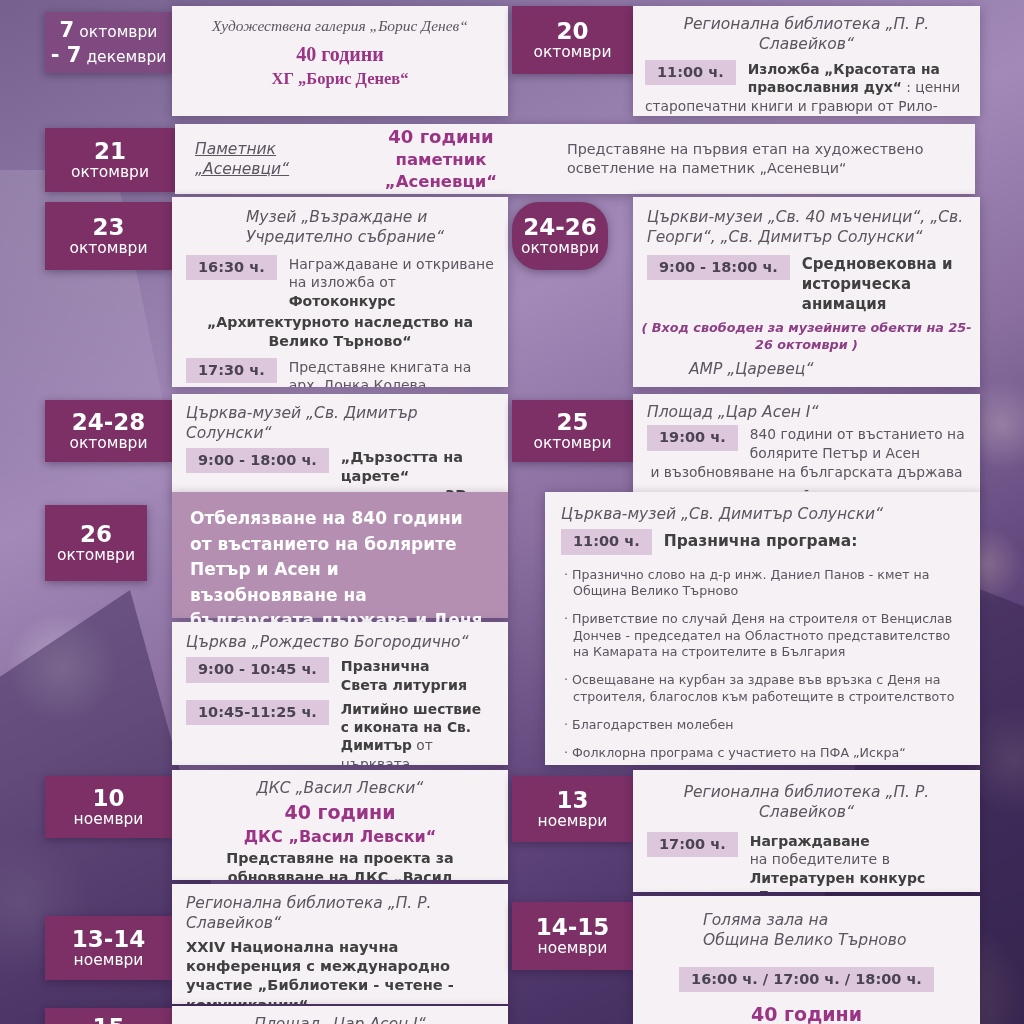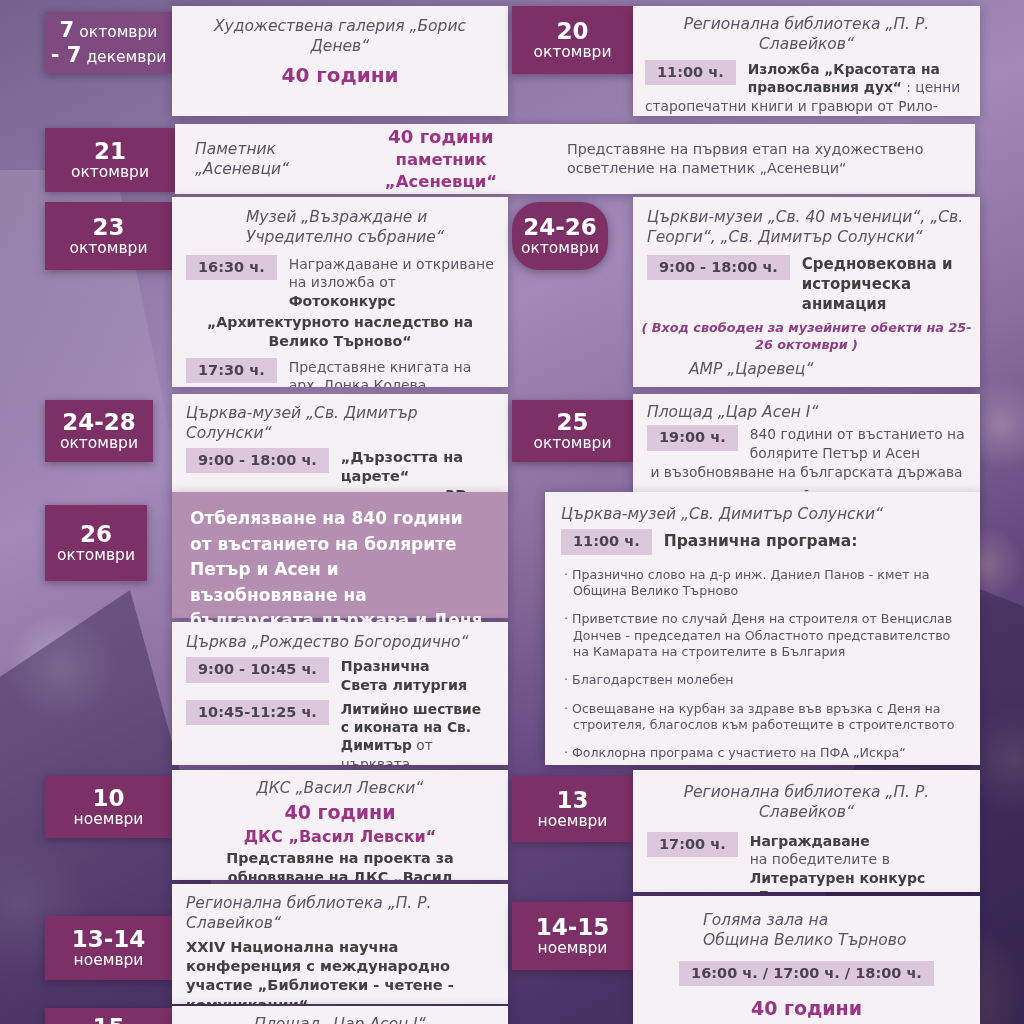--- a/index.html
+++ b/index.html
@@ -50,23 +50,24 @@
 <div id="poster">
 
   <div class="beam" style="left:0;top:170px;width:210px;height:460px;background:linear-gradient(200deg,rgba(255,255,255,.16),rgba(255,255,255,0) 70%);clip-path:polygon(0 0,55% 0,100% 100%,0 100%);"></div>
   <div class="beam" style="left:0;top:590px;width:250px;height:434px;background:rgba(52,32,78,.45);clip-path:polygon(0 20%,52% 0,100% 100%,0 100%);"></div>
   <div class="beam" style="right:0;top:560px;width:230px;height:464px;background:rgba(48,30,72,.42);clip-path:polygon(48% 0,100% 10%,100% 100%,0 100%);"></div>
 
   <div class="datebox range" style="left:45px;top:12px;width:127px;height:61px;background:#7e4a7f;">
     <div><span class="num">7</span> <span class="mon">октомври</span></div>
     <div><span class="num">- 7</span> <span class="mon">декември</span></div>
   </div>
-  <div class="panel ctr" style="left:172px;top:6px;width:336px;height:110px;padding:10px 14px;box-sizing:border-box;">
+  <div class="panel ctr" style="left:172px;top:6px;width:336px;height:110px;padding:10px 14px;box-sizing:border-box;font-family:Liberation Serif, serif;">
     <div class="venue">Художествена галерия „Борис Денев“</div>
     <div class="purple" style="font-size:20px;margin-top:5px;">40 години</div>
+    <div class="purple" style="font-size:16.5px;">ХГ „Борис Денев“</div>
 
   </div>
 
   <div class="datebox" style="left:512px;top:6px;width:121px;height:68px;">
     <div class="num">20</div>
     <div class="mon">октомври</div>
   </div>
   <div class="panel" style="left:633px;top:6px;width:347px;height:110px;padding:8px 12px;box-sizing:border-box;">
     <div class="venue ctr">Регионална библиотека „П. Р. Славейков“</div>
     <div class="trow" style="margin-top:5px;">
@@ -74,21 +75,21 @@
       <div style="font-size:13.8px;"><span class="bold">Изложба „Красотата на православния дух“</span><span> : ценни</span></div>
     </div>
     <div style="font-size:13.8px;margin-top:1px;">старопечатни книги и гравюри от Рило-манастирската библиотека от периода XV - XIX век“</div>
   </div>
 
   <div class="datebox" style="left:45px;top:128px;width:130px;height:64px;">
     <div class="num">21</div>
     <div class="mon">октомври</div>
   </div>
   <div class="panel" style="left:175px;top:124px;width:800px;height:70px;padding:8px 20px;box-sizing:border-box;display:flex;align-items:center;gap:26px;">
-    <div class="venue" style="flex:0 0 120px;">
+    <div class="venue" style="flex:0 0 120px;text-decoration:underline;">
       <div>Паметник</div>
       <div>„Асеневци“</div>
     </div>
     <div class="purple ctr" style="flex:0 0 200px;font-size:16.5px;">
       <div style="font-size:18px;">40 години</div>
       <div>паметник „Асеневци“</div>
     </div>
     <div style="flex:1;font-size:14.3px;">Представяне на първия етап на художествено осветление на паметник „Асеневци“</div>
   </div>
 
@@ -124,21 +125,21 @@
     <div class="venue" style="padding-left:42px;">АМР „Царевец“</div>
     <div class="trow">
       <span class="chip">9:00 - 18:00 ч.</span>
       <div style="font-size:14px;">
         <div class="bold" style="font-size:14.5px;">„Средновековен лагер“</div>
 
       </div>
     </div>
   </div>
 
-  <div class="datebox" style="left:45px;top:400px;width:108px;height:62px;">
+  <div class="datebox" style="left:45px;top:400px;width:127px;height:62px;">
     <div class="num">24-28</div>
     <div class="mon">октомври</div>
   </div>
   <div class="panel" style="left:172px;top:394px;width:336px;height:102px;padding:9px 14px;box-sizing:border-box;">
     <div class="venue">Църква-музей „Св. Димитър Солунски“</div>
     <div class="trow" style="margin-top:4px;">
       <span class="chip">9:00 - 18:00 ч.</span>
       <div>
         <div class="bold" style="font-size:14.5px;">„Дързостта на царете“</div>
         <div class="bold" style="font-size:14.5px;">интериорен 3D мапинг</div>
@@ -183,22 +184,22 @@
   </div>
   <div class="panel" style="left:545px;top:492px;width:435px;height:273px;padding:12px 16px;box-sizing:border-box;">
     <div class="venue">Църква-музей „Св. Димитър Солунски“</div>
     <div class="trow" style="margin-top:5px;">
       <span class="chip">11:00 ч.</span>
       <div class="bold" style="font-size:15.5px;padding-top:2px;">Празнична програма:</div>
     </div>
     <div class="bullets" style="margin-top:6px;">
       <div>· Празнично слово на д-р инж. Даниел Панов - кмет на Община Велико Търново</div>
       <div>· Приветствие по случай Деня на строителя от Венцислав Дончев - председател на Областното представителство на Камарата на строителите в България</div>
+      <div>· Освещаване на курбан за здраве във връзка с Деня на строителя, благослов към работещите в строителството</div>
       <div>· Благодарствен молебен</div>
-      <div>· Освещаване на курбан за здраве във връзка с Деня на строителя, благослов към работещите в строителството</div>
       <div>· Фолклорна програма с участието на ПФА „Искра“</div>
     </div>
     <div class="venue" style="margin-top:6px;">Площад „Цар Асен I“</div>
     <div class="trow" style="margin-top:4px;">
       <span class="chip">19:00 ч.</span>
       <div class="bold" style="font-size:14.5px;">Аудио-визуален спектакъл „Царевград Търнов - звук и светлина“</div>
     </div>
   </div>
 
   <div class="datebox" style="left:45px;top:776px;width:127px;height:62px;">
@@ -240,21 +241,21 @@
 
   <div class="datebox" style="left:512px;top:902px;width:121px;height:68px;">
     <div class="num">14-15</div>
     <div class="mon">ноември</div>
   </div>
   <div class="panel" style="left:633px;top:896px;width:347px;height:128px;padding:14px 16px;box-sizing:border-box;">
     <div class="venue" style="padding-left:54px;">
       <div>Голяма зала на</div>
       <div>Община Велико Търново</div>
     </div>
-    <div class="ctr" style="margin-top:10px;">
+    <div class="ctr" style="margin-top:16px;">
       <span class="chip">16:00 ч. / 17:00 ч. / 18:00 ч.</span>
     </div>
     <div class="purple ctr" style="font-size:19px;margin-top:10px;">40 години</div>
   </div>
 
   <div class="datebox" style="left:45px;top:1008px;width:127px;height:60px;justify-content:flex-start;padding-top:6px;">
     <div class="num">15</div>
   </div>
   <div class="panel" style="left:172px;top:1006px;width:336px;height:40px;padding:8px 14px;box-sizing:border-box;">
     <div class="venue ctr">Площад „Цар Асен I“</div>

